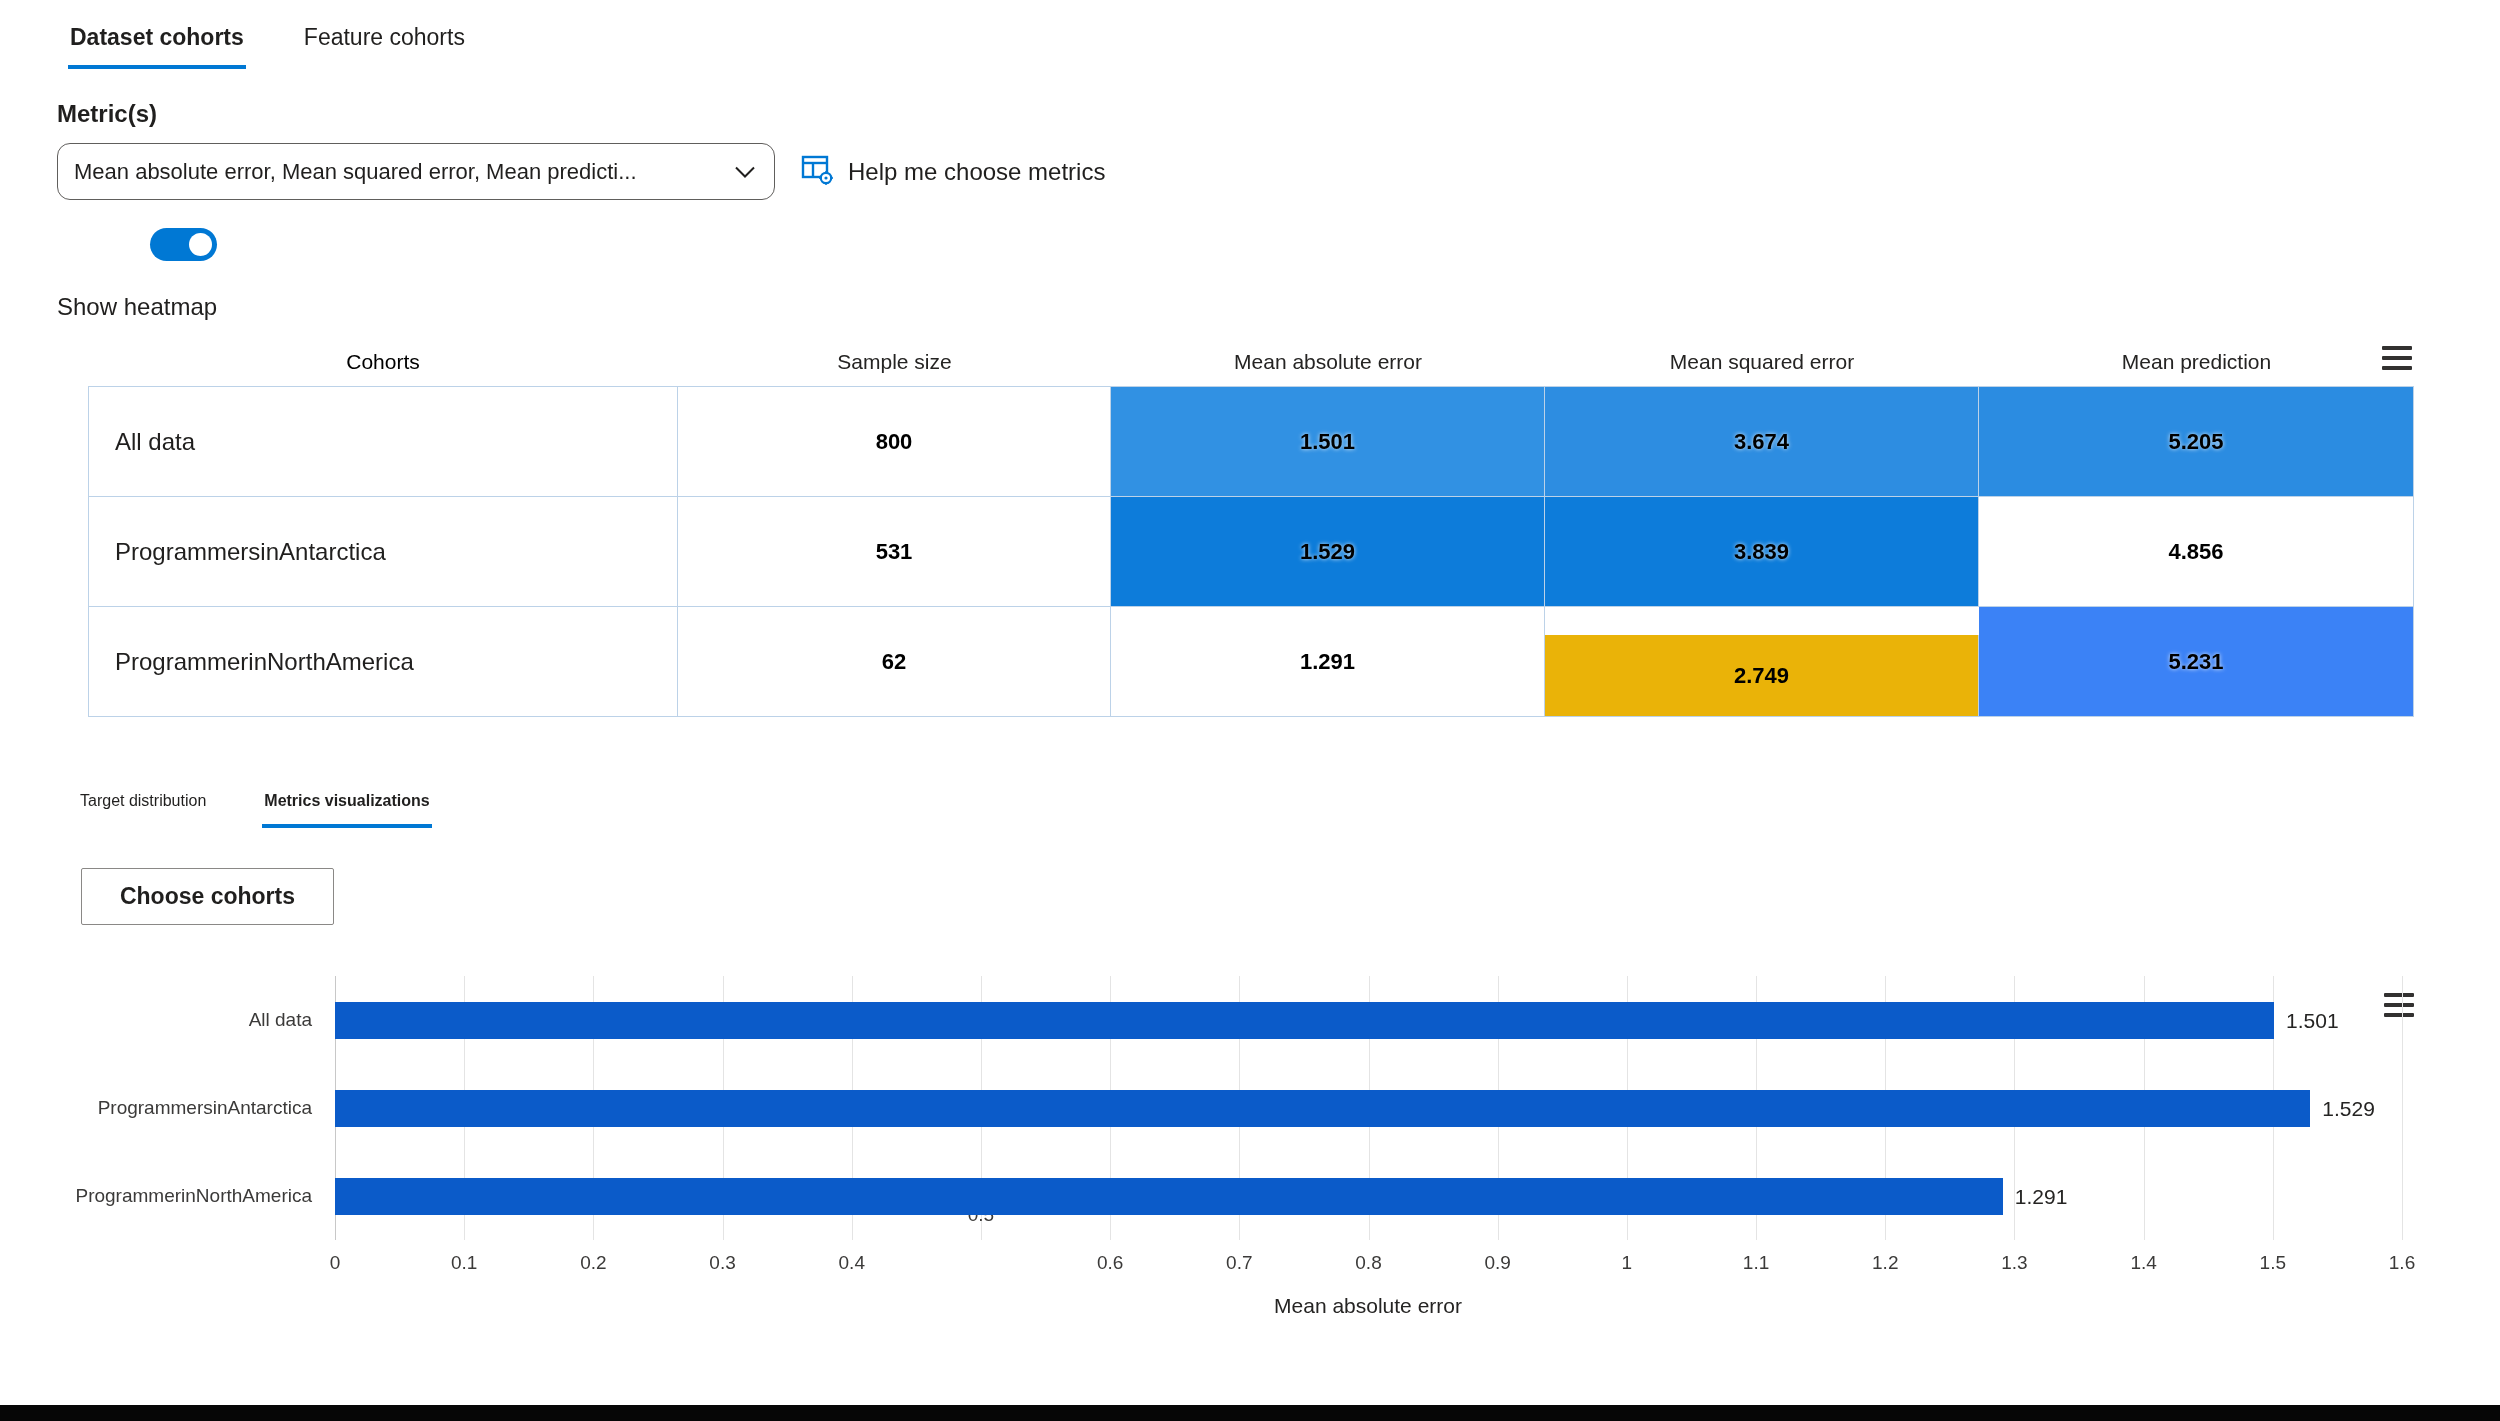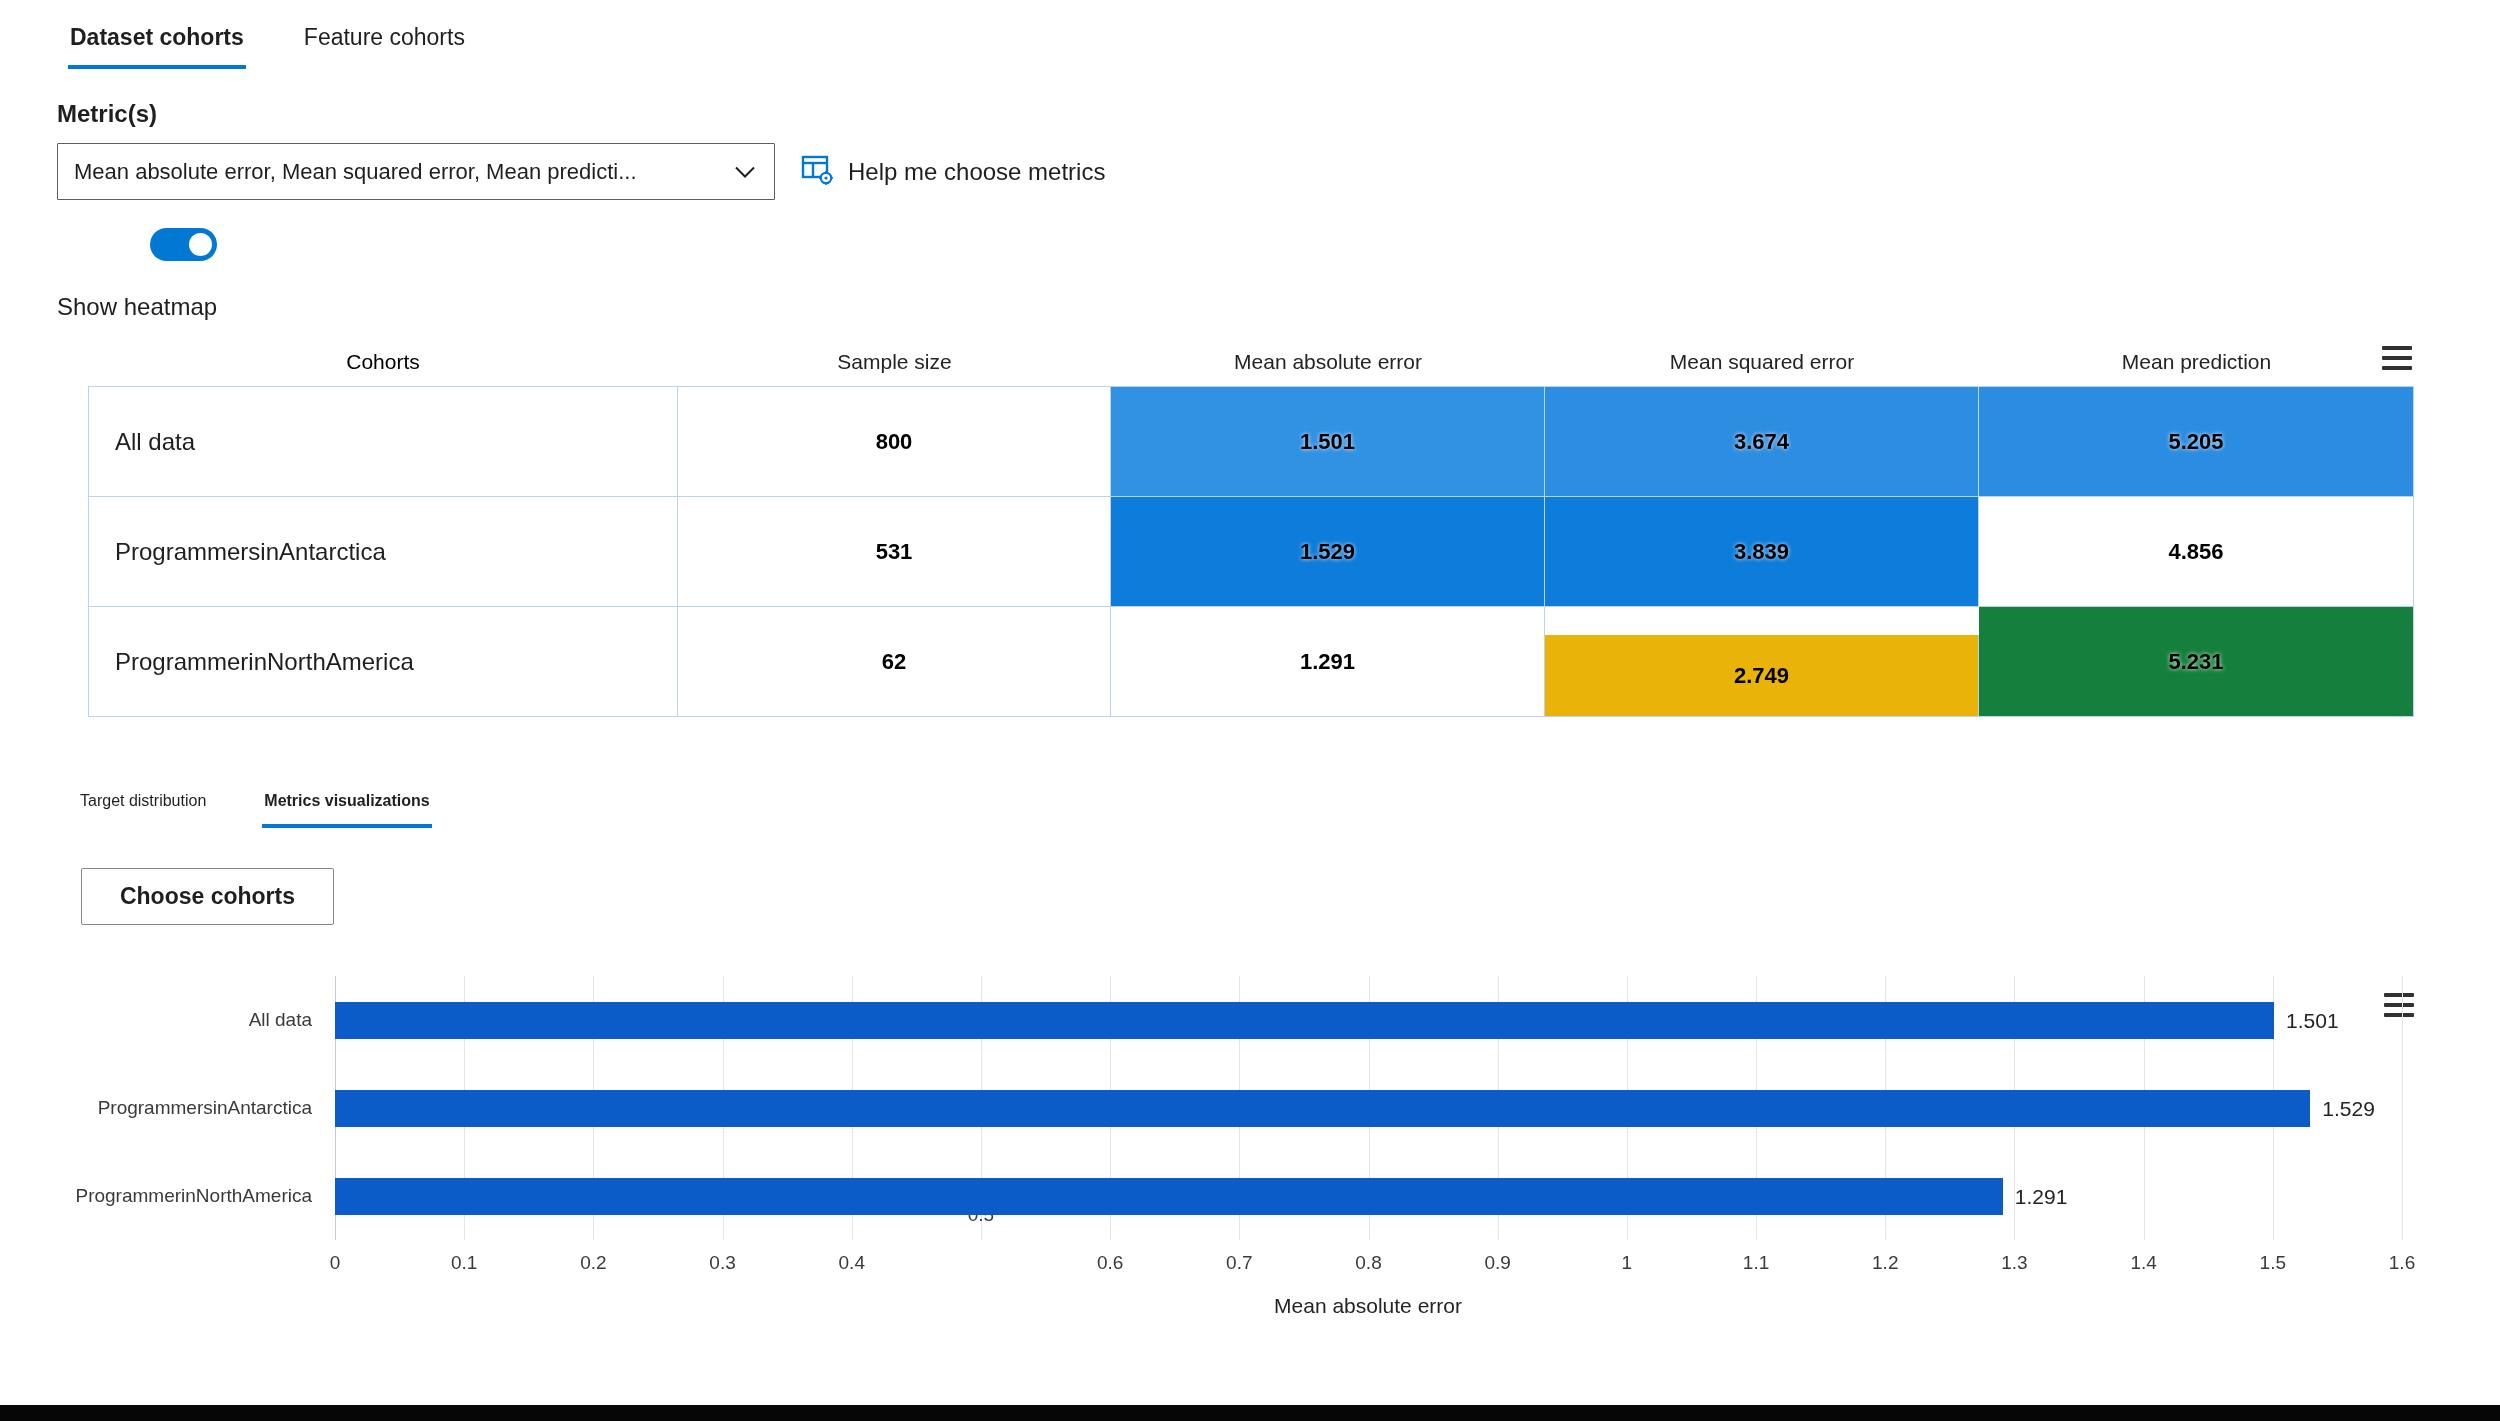--- a/index.html
+++ b/index.html
@@ -7,21 +7,21 @@
   .page{position:relative;width:2500px;height:1421px;background:#ffffff;overflow:hidden;}
 
   
   .tabs{position:absolute;left:68px;top:18px;display:flex;gap:56px;}
   .tab{font-size:23px;padding:6px 2px 14px 2px;border-bottom:4px solid transparent;cursor:pointer;color:#201f1e;}
   .tab.active{font-weight:700;border-bottom-color:#0078d4;}
 
   .section-label{position:absolute;left:57px;top:100px;font-size:24px;font-weight:700;}
 
   .dropdown{position:absolute;left:57px;top:143px;width:718px;height:57px;border:1px solid #605e5c;
-    border-radius:1px;background:#fff;display:flex;align-items:center;box-sizing:border-box;
+    border-radius:13px;background:#fff;display:flex;align-items:center;box-sizing:border-box;
     padding:0 62px 0 16px;font-size:22px;cursor:pointer;}
   .dropdown .val{white-space:nowrap;overflow:hidden;}
   .dropdown .chev{position:absolute;right:18px;top:50%;transform:translateY(-50%);display:flex;}
 
   .help{position:absolute;left:800px;top:152px;display:flex;align-items:flex-end;gap:14px;font-size:24px;cursor:pointer;}
 
   .toggle-row{position:absolute;left:57px;top:228px;display:flex;align-items:flex-end;gap:32px;font-size:24px;flex-direction:column;}
   .toggle{width:67px;height:33px;border-radius:17px;background:#0078d4;position:relative;cursor:pointer;flex:0 0 auto;}
   .toggle .knob{position:absolute;right:5px;top:5px;width:23px;height:23px;border-radius:50%;background:#fff;}
 
@@ -135,21 +135,21 @@
           <div class="tcell">531</div>
           <div class="tcell metric-cell shaded" style="background: rgb(13, 124, 218);">1.529</div>
           <div class="tcell metric-cell shaded" style="background: rgb(13, 124, 218);">3.839</div>
           <div class="tcell metric-cell" style="background: rgb(255, 255, 255);">4.856</div>
         </div>
         <div class="trow">
           <div class="tcell cohort-cell">ProgrammerinNorthAmerica</div>
           <div class="tcell">62</div>
           <div class="tcell metric-cell" style="background: rgb(255, 255, 255);">1.291</div>
           <div class="tcell metric-cell" style="background: #eab308; margin-top: 28px;">2.749</div>
-          <div class="tcell metric-cell shaded" style="background: #15803d;">5.231</div>
+          <div class="tcell metric-cell shaded" style="background: #3b82f6;">5.231</div>
         </div>
       </div>
   </div>
 
   <div class="sub-tabs">
     <div class="tab">Target distribution</div>
     <div class="tab active">Metrics visualizations</div>
   </div>
 
   <button class="choose-btn">Choose cohorts</button>

